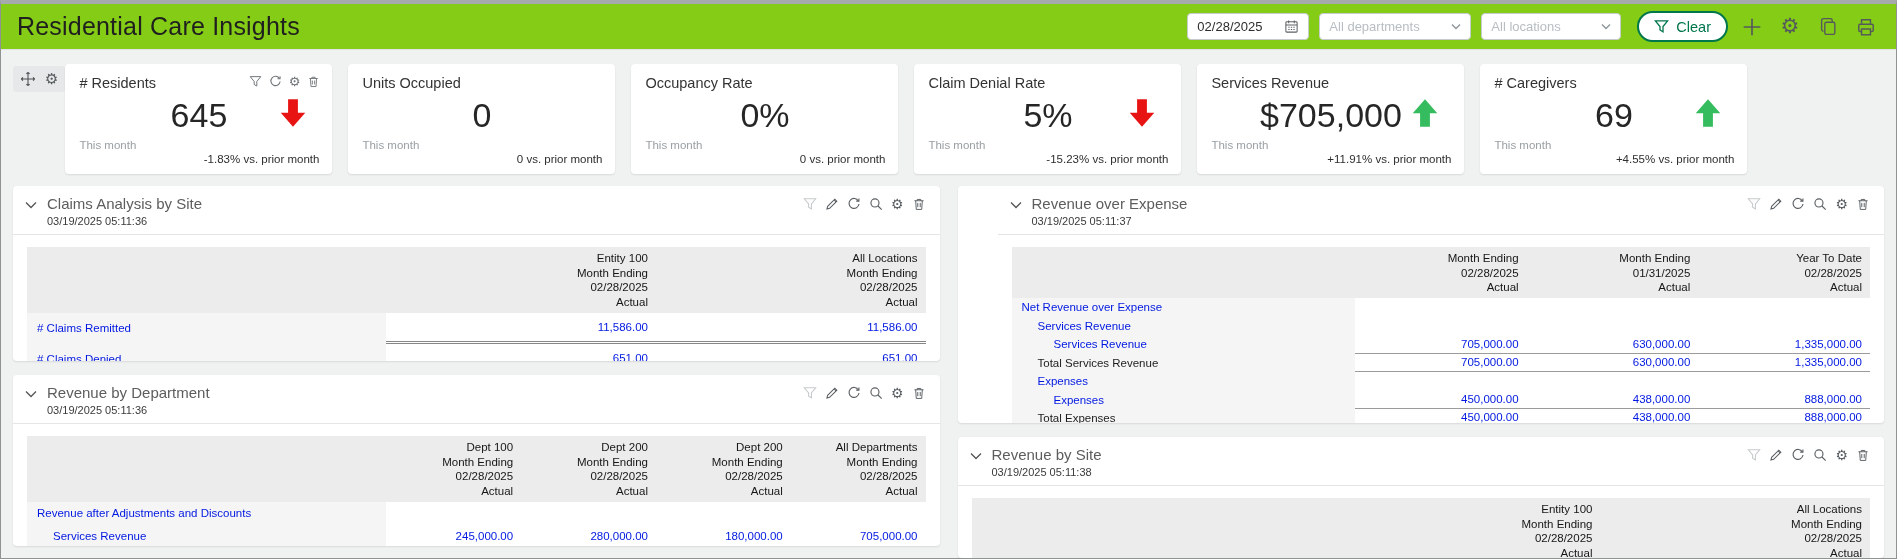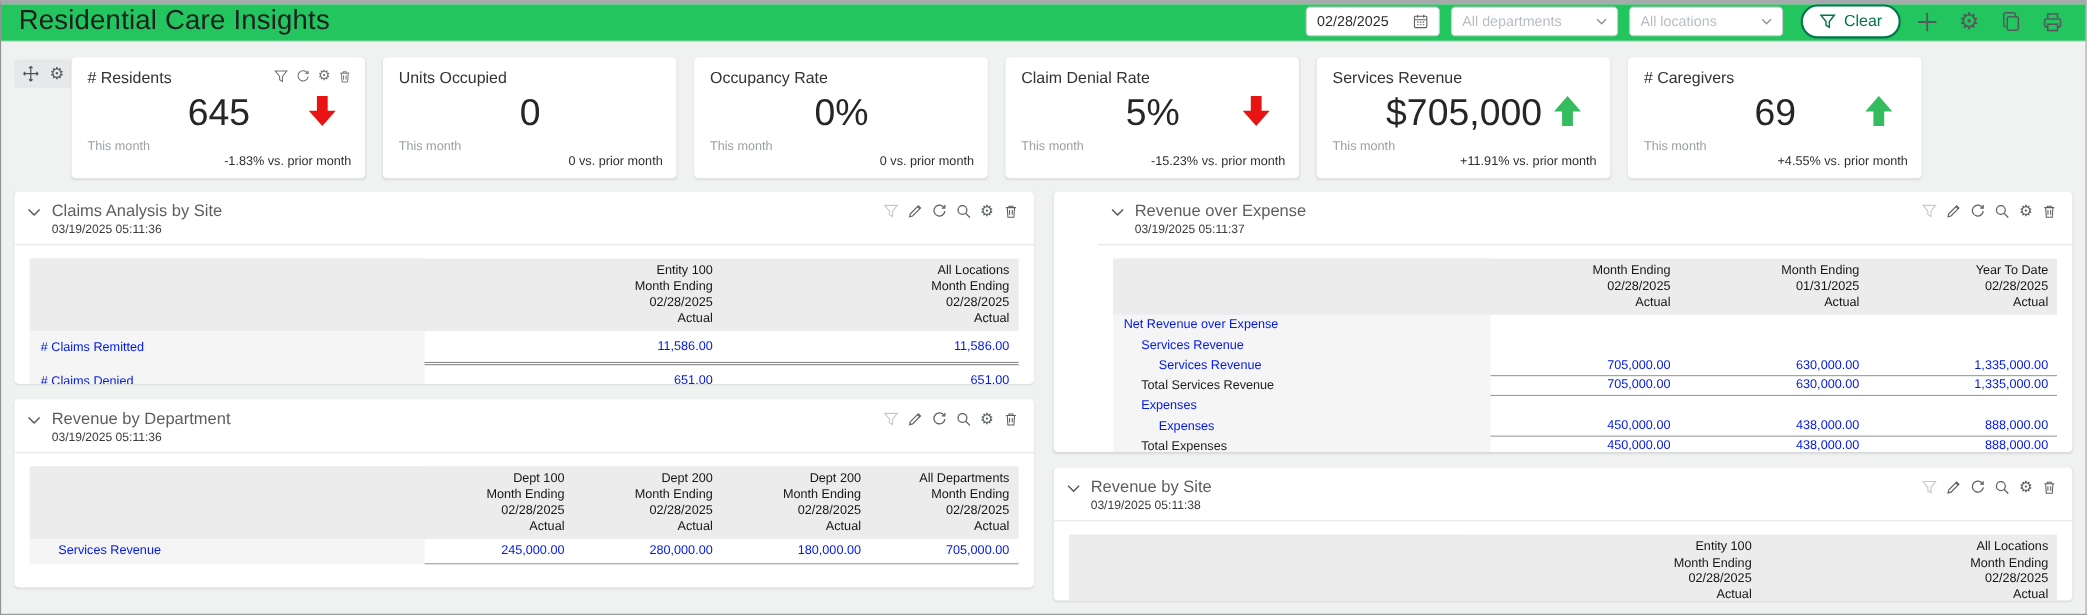--- a/index.html
+++ b/index.html
@@ -1,20 +1,20 @@
 <!DOCTYPE html>
 <html><head>
 <meta charset="utf-8">
 <style>
   html,body{margin:0;padding:0;background:#e9eaeb;}
   body{width:1897px;height:559px;font-family:"Liberation Sans","DejaVu Sans",sans-serif;overflow:hidden;}
   *{box-sizing:border-box;}
   .page{width:1897px;height:559px;border:1px solid #8f9394;border-top:4px solid #a7aaac;background:#f0f1f1;display:flex;flex-direction:column;}
   
-  .topbar{height:34px;background:#22c55e;border-bottom:1px solid #e2e3e4;display:flex;align-items:flex-start;padding:0 16px;flex:none;}
+  .topbar{height:46px;background:#84cc16;border-bottom:1px solid #e2e3e4;display:flex;align-items:center;padding:0 16px;flex:none;}
   .topbar-title{font-size:25px;color:#1f1f1f;letter-spacing:.2px;}
   .topbar-controls{margin-left:auto;display:flex;align-items:center;gap:10px;}
   .date-field,.select-field{height:27px;border:1px solid #c7cbcd;border-radius:4px;background:#fff;display:flex;align-items:center;justify-content:space-between;padding:0 9px;font-size:13px;cursor:pointer;}
   .date-field{width:122px;color:#2d2d2d;}
   .select-field{color:#b7bdc2;}
   .dept{width:152px;} .loc{width:140px;}
   .fld-ic{display:flex;align-items:center;color:#5c6165;}
   .sel-ic{display:flex;align-items:center;color:#8d9398;}
   .clear-btn{height:31px;border:2px solid #00764b;border-radius:17px;background:#fff;color:#00764b;display:flex;align-items:center;gap:7px;padding:0 15px;font-size:14.5px;font-family:inherit;cursor:pointer;margin-left:6px;}
   .tb-ic{display:flex;align-items:center;justify-content:center;width:28px;height:28px;color:#55595c;cursor:pointer;}
@@ -388,20 +388,29 @@
                     <div class="rpt-col">
                       <div>All Departments</div>
                       <div>Month Ending</div>
                       <div>02/28/2025</div>
                       <div>Actual</div>
                     </div>
                   </div>
         </div>
         <div>
                   <div class="rpt-row">
+                    <div class="rpt-lbl link" style="padding-left: 10px;">Revenue after Adjustments and Discounts</div>
+                    <div class="rpt-vals">
+                      <div class="rpt-val"></div>
+                      <div class="rpt-val"></div>
+                      <div class="rpt-val"></div>
+                      <div class="rpt-val"></div>
+                    </div>
+                  </div>
+                  <div class="rpt-row">
                     <div class="rpt-lbl link" style="padding-left: 26px;">Services Revenue</div>
                     <div class="rpt-vals rule-single">
                       <div class="rpt-val">245,000.00</div>
                       <div class="rpt-val">280,000.00</div>
                       <div class="rpt-val">180,000.00</div>
                       <div class="rpt-val">705,000.00</div>
                     </div>
                   </div>
                 </div>
       </div>

